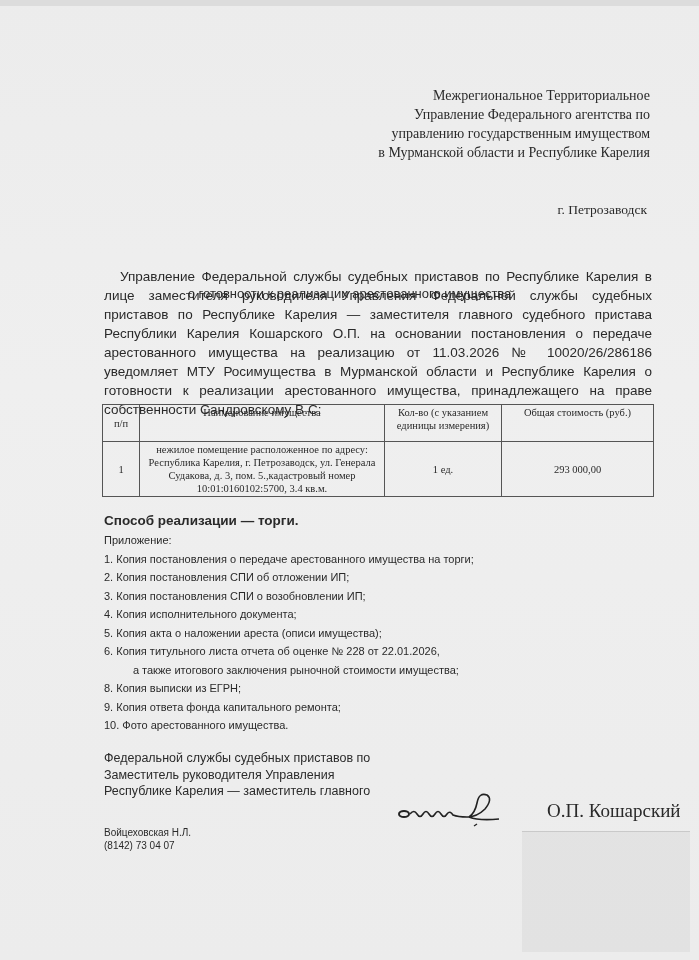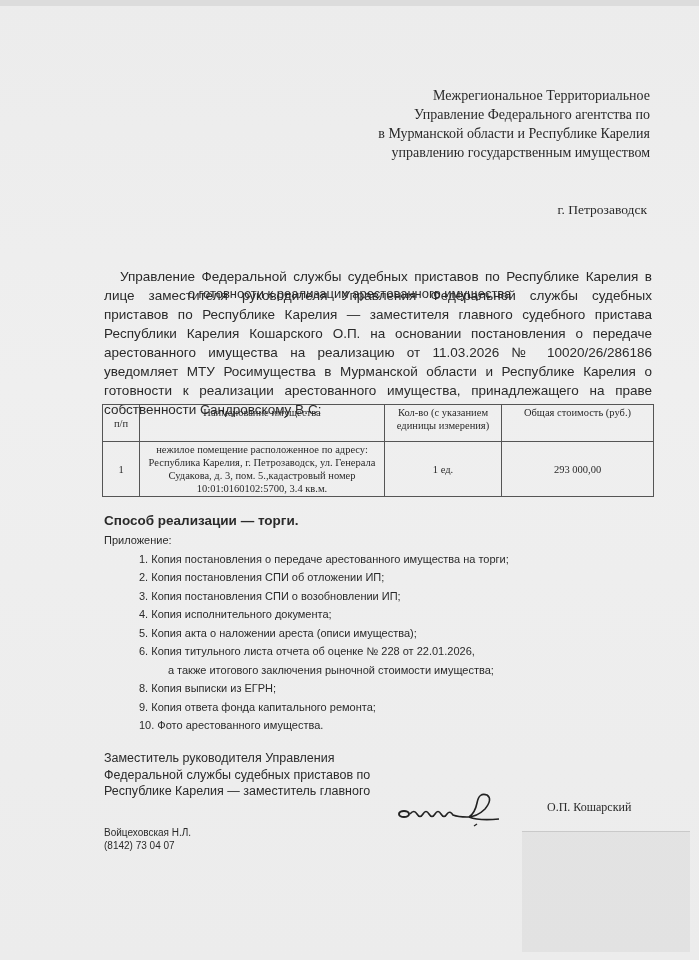--- a/index.html
+++ b/index.html
@@ -15,39 +15,39 @@
   .title{left:0;width:699px;top:230px;text-align:center;font-weight:bold;font-size:14px;}
   .subtitle{left:0;width:699px;top:246px;text-align:center;font-size:13px;font-family:"Liberation Sans","DejaVu Sans",sans-serif;margin-top:40px;}
   .body{left:104px;top:267px;width:548px;font-size:13.5px;line-height:19px;text-align:justify;text-indent:16px;
         font-family:"Liberation Sans","DejaVu Sans",sans-serif;}
   table.items{position:absolute;left:102px;top:404px;width:552px;border-collapse:collapse;
         font-size:10.5px;font-family:"Liberation Serif","DejaVu Serif",serif;}
   table.items td,table.items th{border:1px solid #555;text-align:center;font-weight:normal;padding:1px 3px;line-height:13px;}
   table.items th{vertical-align:top;height:34px;}
   .method{left:104px;top:513px;font-weight:bold;font-size:13.5px;font-family:"Liberation Sans","DejaVu Sans",sans-serif;}
   .attach{left:104px;top:531px;font-size:11px;line-height:18.5px;font-family:"Liberation Sans","DejaVu Sans",sans-serif;}
-  .attach .it{white-space:nowrap;margin-left:35px;}
+  .attach .it{white-space:nowrap;}
   .attach .cont{padding-left:14px;text-align:center;}
   .signer{left:104px;top:750px;font-size:12.5px;line-height:16.5px;font-family:"Liberation Sans","DejaVu Sans",sans-serif;}
-  .signame{left:547px;top:800px;font-size:12px;}
+  .signame{left:547px;top:800px;font-size:19px;}
   .exec{left:104px;top:826px;font-size:10px;line-height:13px;font-family:"Liberation Sans","DejaVu Sans",sans-serif;}
   .stamp{left:522px;top:831px;width:168px;height:120px;background:rgba(220,220,220,.6);border-top:1px solid #c9c9c9;}
   .sig{left:396px;top:792px;}
 </style>
 </head>
 <body>
 
 <div class="page">
   <div class="topedge"></div>
 
   <div class="abs addressee">
     <div>Межрегиональное Территориальное</div>
     <div>Управление Федерального агентства по</div>
+    <div>управлению государственным имуществом</div>
     <div>в Мурманской области и Республике Карелия</div>
-    <div>управлению государственным имуществом</div>
   </div>
 
   <div class="abs city">г. Петрозаводск</div>
 
   <div class="abs subtitle">о готовности к реализации арестованного имущества</div>
 
   <div class="abs body">Управление Федеральной службы судебных приставов по Республике Карелия в лице заместителя руководителя Управления Федеральной службы судебных приставов по Республике Карелия — заместителя главного судебного пристава Республики Карелия Кошарского О.П. на основании постановления о передаче арестованного имущества на реализацию от 11.03.2026 № 10020/26/286186 уведомляет МТУ Росимущества в Мурманской области и Республике Карелия о готовности к реализации арестованного имущества, принадлежащего на праве собственности Сандровскому В.С:</div>
 
   <table class="items">
     <tbody>
@@ -76,22 +76,22 @@
     <div class="it">4. Копия исполнительного документа;</div>
     <div class="it">5. Копия акта о наложении ареста (описи имущества);</div>
     <div class="it">6. Копия титульного листа отчета об оценке № 228 от 22.01.2026,</div>
     <div class="it cont">а также итогового заключения рыночной стоимости имущества;</div>
     <div class="it">8. Копия выписки из ЕГРН;</div>
     <div class="it">9. Копия ответа фонда капитального ремонта;</div>
     <div class="it">10. Фото арестованного имущества.</div>
   </div>
 
   <div class="abs signer">
+    <div>Федеральной службы судебных приставов по</div>
     <div>Заместитель руководителя Управления</div>
-    <div>Федеральной службы судебных приставов по</div>
     <div>Республике Карелия — заместитель главного</div>
   </div>
 
   <svg class="abs sig" width="140" height="46" viewBox="0 0 140 46">
     <ellipse cx="8" cy="22" rx="5" ry="3" fill="none" stroke="#222" stroke-width="2"></ellipse>
     <path d="M14 22 q4 -5 7 0 q3 5 6 0 q3 -5 6 0 q3 5 6 0 q3 -5 6 0 q3 5 6 0 q3 -4 6 1 q5 2 14 2 q10 0 18 -8 q8 -10 2 -14 q-8 -3 -10 8 q-2 10 -8 14 q10 4 30 2" fill="none" stroke="#222" stroke-width="1.6"></path>
     <path d="M78 34 l3 -2" stroke="#222" stroke-width="1.4"></path>
   </svg>
   <div class="abs signame">О.П. Кошарский</div>
 

